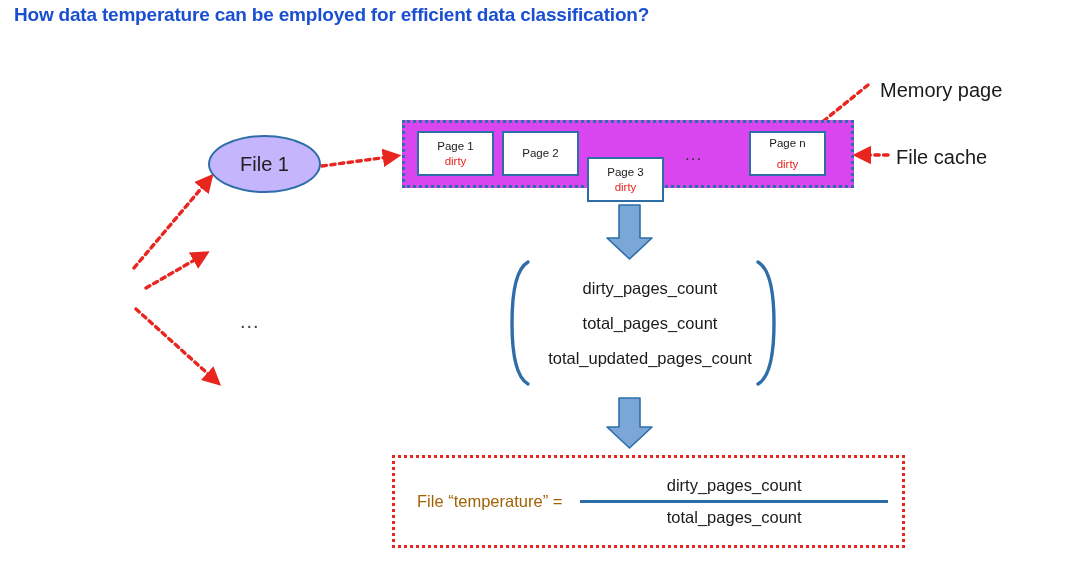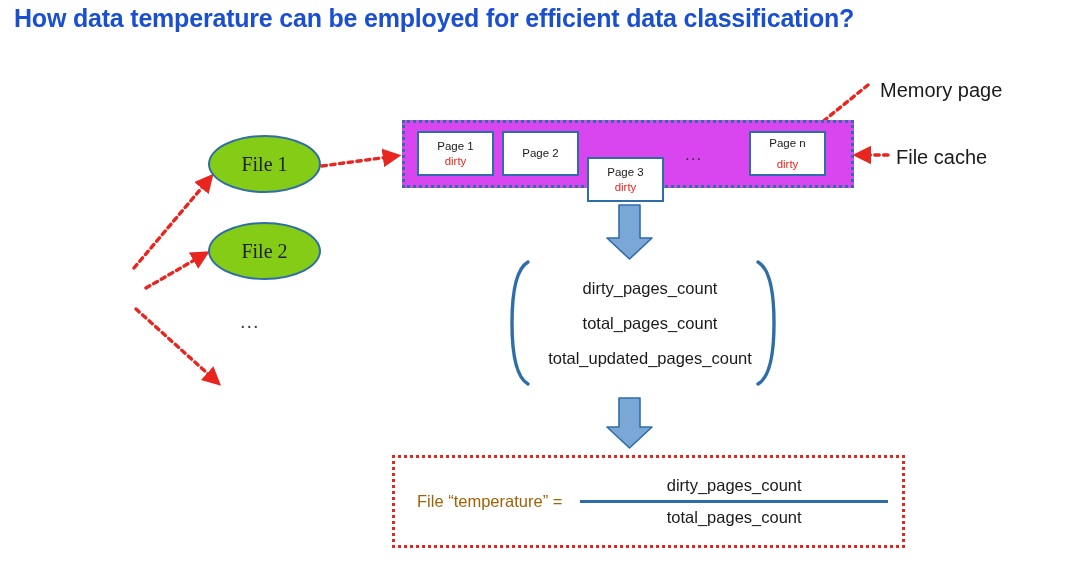--- a/index.html
+++ b/index.html
@@ -17,40 +17,39 @@
     height: 569px;
     background: #ffffff;
     overflow: hidden;
   }
 
   
   .slide-title {
     position: absolute;
     left: 14px;
     top: 4px;
-    font-size: 25px;
+    font-size: 19px;
     font-weight: bold;
     color: #1a4fd0;
     letter-spacing: -0.2px;
     white-space: nowrap;
   }
 
   
   .ellipse {
     position: absolute;
     border: 2.6px solid #2E6DA8;
     border-radius: 50%;
-    background: #84cc16;
+    background: #c4b5fd;
     display: flex;
     align-items: center;
     justify-content: center;
     font-size: 20px;
     color: #202020;
     box-sizing: border-box;
-    font-family: Liberation Serif, serif;
   }
   .ellipsis-dots {
     position: absolute;
     font-size: 20px;
     color: #404040;
     letter-spacing: 1px;
   }
 
   
   .connectors {
@@ -214,23 +213,20 @@
 
     <path d="M 758 262 C 772 270, 774 300, 774 323 C 774 346, 772 376, 758 384" fill="none" stroke="#2E6DA8" stroke-width="3.4" stroke-linecap="round"></path>
 
     <path d="M 619 205 L 640 205 L 640 238 L 652 238 L 629.5 259 L 607 238 L 619 238 Z" fill="#7BA7D7" stroke="#2E6DA8" stroke-width="1.6" stroke-linejoin="round"></path>
 
     <path d="M 619 398 L 640 398 L 640 427 L 652 427 L 629.5 448 L 607 427 L 619 427 Z" fill="#7BA7D7" stroke="#2E6DA8" stroke-width="1.6" stroke-linejoin="round"></path>
   </svg>
 
   <div class="ellipse" style="left:208px; top:135px; width:113px; height:58px;">
     <span>File 1</span>
-  </div>
-  <div class="ellipse" style="left:208px; top:222px; width:113px; height:58px;">
-    <span>File 2</span>
   </div>
   <div class="ellipsis-dots" style="left:240px; top:310px;">...</div>
 
   <div class="page-cache">
     <div class="page-box" style="left:12px;">
       <span class="page-label">Page 1</span>
       <span class="page-state">dirty</span>
     </div>
     <div class="page-box" style="left:97px;">
       <span class="page-label">Page 2</span>

